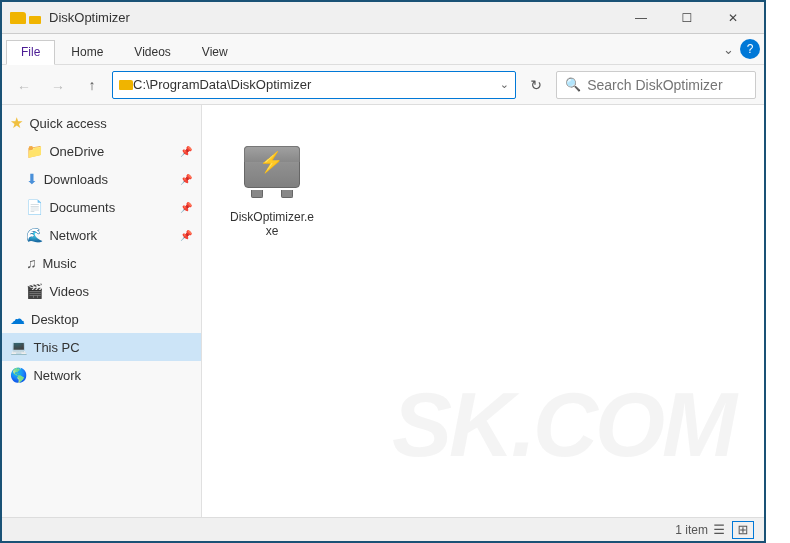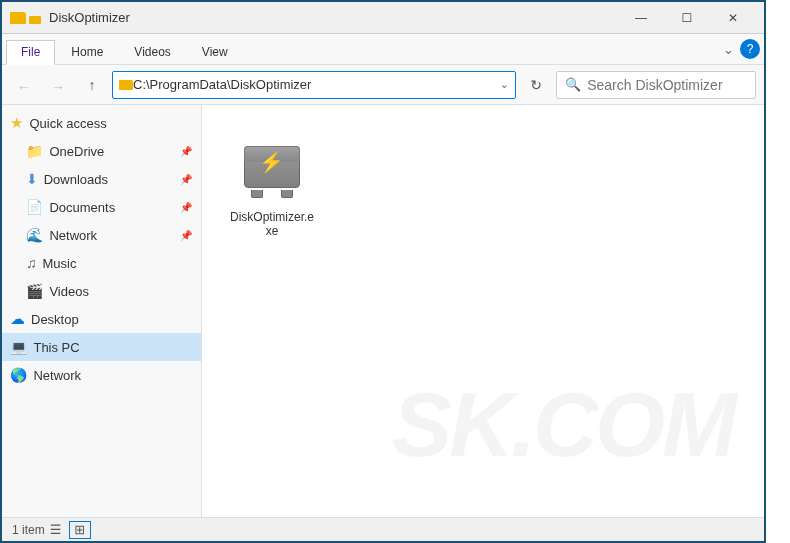--- a/index.html
+++ b/index.html
@@ -295,21 +295,21 @@
     }
 
     
     .status-bar {
       height: 24px;
       background: #f0f0f0;
       border-top: 1px solid #ddd;
       display: flex;
       align-items: center;
       padding: 0 10px;
-      justify-content: flex-start;
+      justify-content: flex-end;
     }
 
     .status-text {
       font-size: 12px;
       color: #555;
     }
 
     .view-buttons {
       display: flex;
       gap: 2px;

